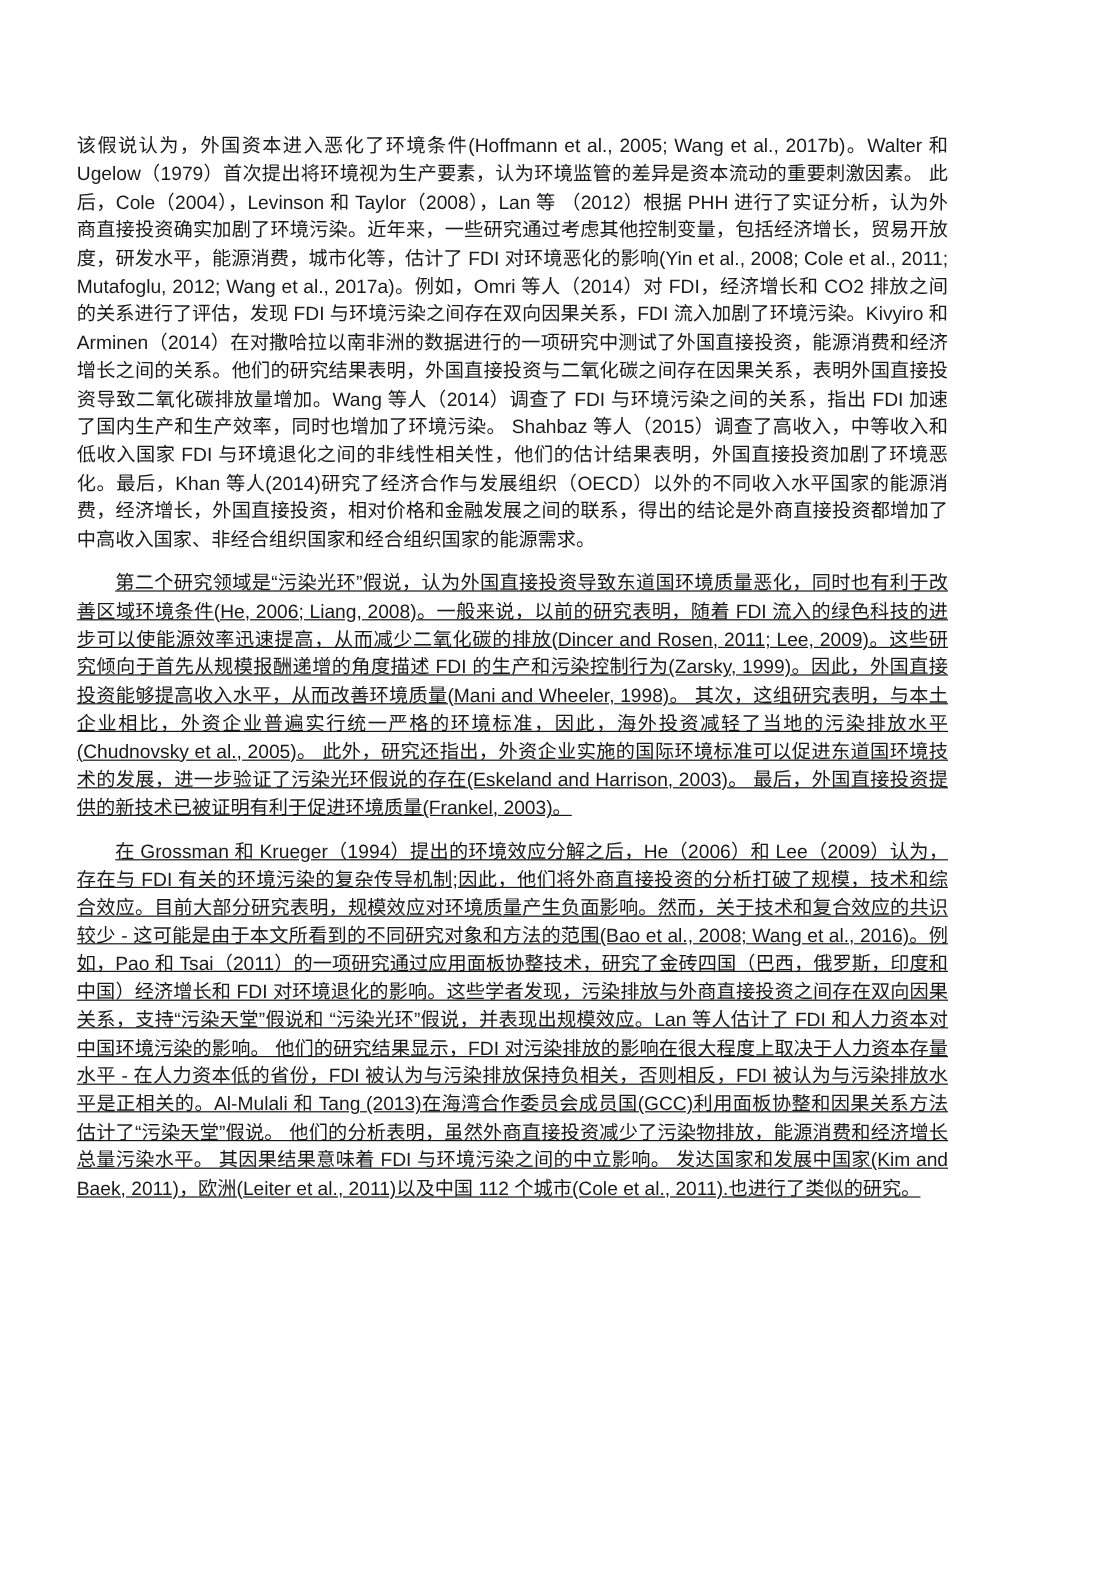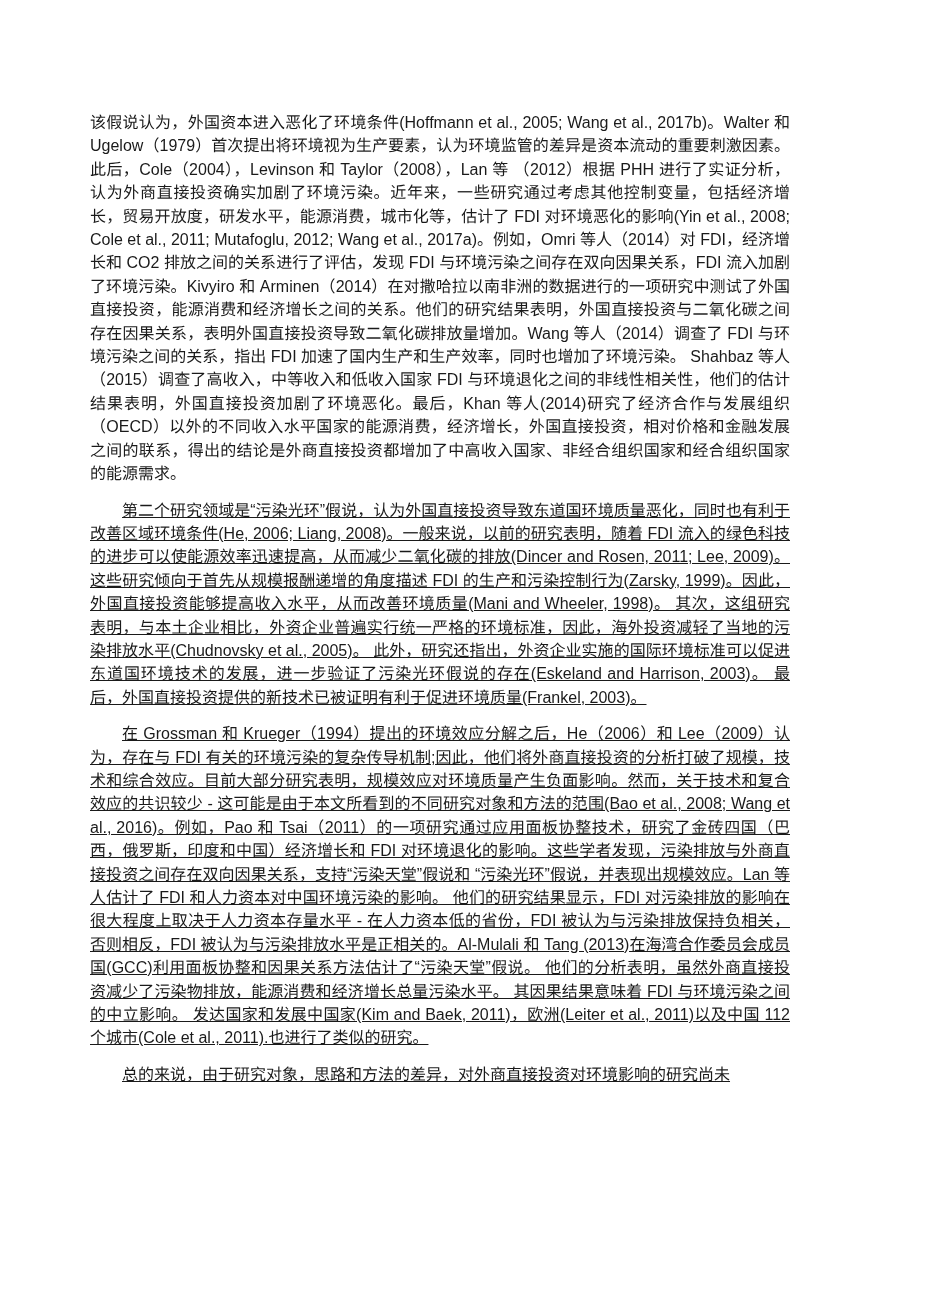--- a/index.html
+++ b/index.html
@@ -6,21 +6,21 @@
     margin: 0;
     padding: 0;
     background: #ffffff;
   }
   .page {
     position: relative;
     width: 926px;
     height: 1309px;
     background: #ffffff;
     box-sizing: border-box;
-    padding: 111px 136px 0 90px;
+    padding: 111px 136px 0 64px;
     overflow: hidden;
     font-family: "Liberation Sans", "DejaVu Sans", sans-serif;
     color: #1a1a1a;
   }
   .doc-body p {
     margin: 0 0 13px 0;
     font-size: 16px;
     line-height: 23.4px;
     text-align: justify;
     text-justify: inter-ideograph;
@@ -33,15 +33,14 @@
   }
 </style>
 </head>
 <body>
 
 <div class="page">
   <div class="doc-body">
     <p>该假说认为，外国资本进入恶化了环境条件(Hoffmann et al., 2005; Wang et al., 2017b)。Walter 和 Ugelow（1979）首次提出将环境视为生产要素，认为环境监管的差异是资本流动的重要刺激因素。 此后，Cole（2004），Levinson 和 Taylor（2008），Lan 等 （2012）根据 PHH 进行了实证分析，认为外商直接投资确实加剧了环境污染。近年来，一些研究通过考虑其他控制变量，包括经济增长，贸易开放度，研发水平，能源消费，城市化等，估计了 FDI 对环境恶化的影响(Yin et al., 2008; Cole et al., 2011; Mutafoglu, 2012; Wang et al., 2017a)。例如，Omri 等人（2014）对 FDI，经济增长和 CO2 排放之间的关系进行了评估，发现 FDI 与环境污染之间存在双向因果关系，FDI 流入加剧了环境污染。Kivyiro 和 Arminen（2014）在对撒哈拉以南非洲的数据进行的一项研究中测试了外国直接投资，能源消费和经济增长之间的关系。他们的研究结果表明，外国直接投资与二氧化碳之间存在因果关系，表明外国直接投资导致二氧化碳排放量增加。Wang 等人（2014）调查了 FDI 与环境污染之间的关系，指出 FDI 加速了国内生产和生产效率，同时也增加了环境污染。 Shahbaz 等人（2015）调查了高收入，中等收入和低收入国家 FDI 与环境退化之间的非线性相关性，他们的估计结果表明，外国直接投资加剧了环境恶化。最后，Khan 等人(2014)研究了经济合作与发展组织（OECD）以外的不同收入水平国家的能源消费，经济增长，外国直接投资，相对价格和金融发展之间的联系，得出的结论是外商直接投资都增加了中高收入国家、非经合组织国家和经合组织国家的能源需求。</p>
     <p class="indent">第二个研究领域是“污染光环”假说，认为外国直接投资导致东道国环境质量恶化，同时也有利于改善区域环境条件(He, 2006; Liang, 2008)。一般来说，以前的研究表明，随着 FDI 流入的绿色科技的进步可以使能源效率迅速提高，从而减少二氧化碳的排放(Dincer and Rosen, 2011; Lee, 2009)。这些研究倾向于首先从规模报酬递增的角度描述 FDI 的生产和污染控制行为(Zarsky, 1999)。因此，外国直接投资能够提高收入水平，从而改善环境质量(Mani and Wheeler, 1998)。 其次，这组研究表明，与本土企业相比，外资企业普遍实行统一严格的环境标准，因此，海外投资减轻了当地的污染排放水平(Chudnovsky et al., 2005)。 此外，研究还指出，外资企业实施的国际环境标准可以促进东道国环境技术的发展，进一步验证了污染光环假说的存在(Eskeland and Harrison, 2003)。 最后，外国直接投资提供的新技术已被证明有利于促进环境质量(Frankel, 2003)。</p>
     <p class="indent">在 Grossman 和 Krueger（1994）提出的环境效应分解之后，He（2006）和 Lee（2009）认为，存在与 FDI 有关的环境污染的复杂传导机制;因此，他们将外商直接投资的分析打破了规模，技术和综合效应。目前大部分研究表明，规模效应对环境质量产生负面影响。然而，关于技术和复合效应的共识较少 - 这可能是由于本文所看到的不同研究对象和方法的范围(Bao et al., 2008; Wang et al., 2016)。例如，Pao 和 Tsai（2011）的一项研究通过应用面板协整技术，研究了金砖四国（巴西，俄罗斯，印度和中国）经济增长和 FDI 对环境退化的影响。这些学者发现，污染排放与外商直接投资之间存在双向因果关系，支持“污染天堂”假说和 “污染光环”假说，并表现出规模效应。Lan 等人估计了 FDI 和人力资本对中国环境污染的影响。 他们的研究结果显示，FDI 对污染排放的影响在很大程度上取决于人力资本存量水平 - 在人力资本低的省份，FDI 被认为与污染排放保持负相关，否则相反，FDI 被认为与污染排放水平是正相关的。Al-Mulali 和 Tang (2013)在海湾合作委员会成员国(GCC)利用面板协整和因果关系方法估计了“污染天堂”假说。 他们的分析表明，虽然外商直接投资减少了污染物排放，能源消费和经济增长总量污染水平。 其因果结果意味着 FDI 与环境污染之间的中立影响。 发达国家和发展中国家(Kim and Baek, 2011)，欧洲(Leiter et al., 2011)以及中国 112 个城市(Cole et al., 2011).也进行了类似的研究。</p>
-    <p class="indent">总的来说，由于研究对象，思路和方法的差异，对外商直接投资对环境影响的研究尚未</p>
   </div>
 </div>
 
 </body></html>

